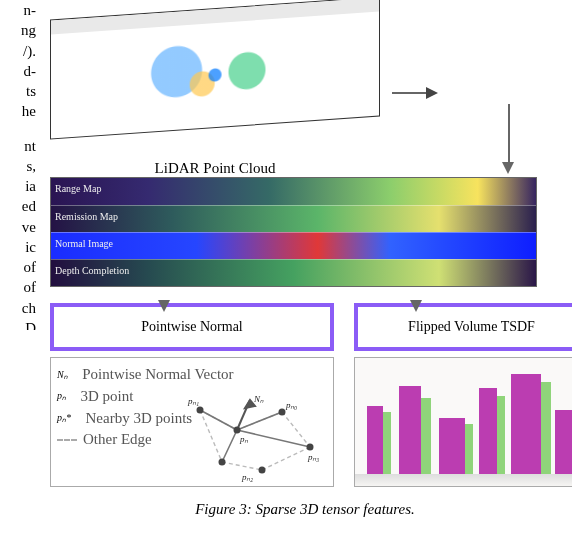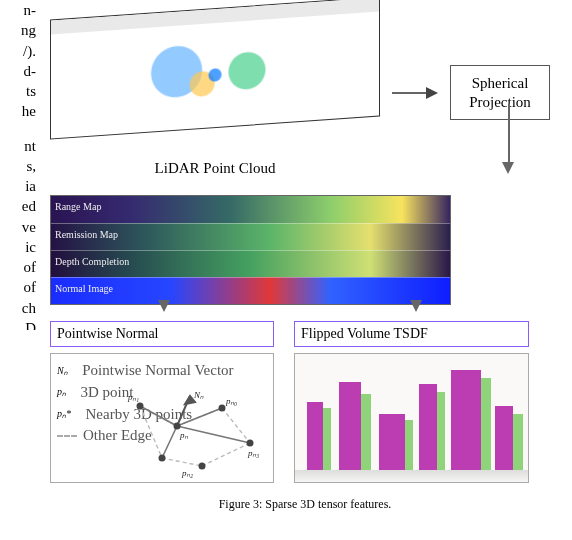--- a/index.html
+++ b/index.html
@@ -57,55 +57,55 @@
     text-align: center; line-height: 1.25; width: 100px;
   }
   .arrow-r {
     width: 0; height: 0;
     border-top: 6px solid transparent;
     border-bottom: 6px solid transparent;
     border-left: 12px solid #444;
   }
   .arrow-line-h { height: 2px; background: #666; flex: 1; }
 
-  .maps { margin-top: 18px; width: 401px; border: 1px solid #666; text-align: center; }
+  .maps { width: 487px; border: 1px solid #666; text-align: center; }
   .map {
     height: 27px; position: relative; overflow: hidden;
     font-size: 10px; color: #eee;
   }
   .map span {
     position: absolute; left: 4px; top: 5px;
     font-family: "Times New Roman", serif;
   }
   .map-range { background: linear-gradient(90deg, #2a1452 0%, #352a70 20%, #356a66 45%, #8cce6c 70%, #f7e35e 88%, #362460 100%); }
   .map-remis { background: linear-gradient(90deg, #241245 0%, #2e5b5c 25%, #5bb569 55%, #e5e06e 80%, #2a1f4e 100%); padding-left: 9px; }
   .map-depth { background: linear-gradient(90deg, #220e3f 0%, #264a50 20%, #45a160 50%, #cfe074 80%, #2a1648 100%); }
   .map-norm  { background: linear-gradient(90deg, #1a2cff 0%, #2646ff 30%, #e03838 55%, #3162ff 70%, #0e1eff 100%); }
   .map + .map { border-top: 1px solid rgba(255,255,255,.35); }
 
   .bottom-row { display: flex; gap: 20px; margin-top: 16px; }
-  .panel-title { border: 1px solid #8b5cf6; padding: 4px 6px; font-size: 14px; margin-bottom: 6px; }
-  .pw-box { width: 224px; border: 1px solid #aaa; padding: 6px; font-size: 10px; position: relative; height: 130px; }
+  .panel-title { border: 4px solid #8b5cf6; text-align: center; padding: 12px 6px; font-size: 14px; margin-bottom: 6px; }
+  .pw-box { width: 284px; border: 1px solid #aaa; padding: 6px; font-size: 10px; position: relative; height: 130px; }
   .legend { font-size: 10px; line-height: 1.45; }
   .legend-row { display: flex; align-items: center; gap: 6px; }
   .dot { width: 6px; height: 6px; background: #444; border-radius: 50%; display: inline-block; }
   .seg-solid { width: 20px; height: 0; border-top: 2px solid #888; display: inline-block; }
   .seg-dash  { width: 20px; height: 0; border-top: 2px dashed #aaa; display: inline-block; }
   .lg-it { font-style: italic; font-family: "Times New Roman", serif; }
   .lg-sm { color: #555; font-size: 15px; }
 
   .diagram { position: absolute; right: 6px; top: 34px; width: 145px; height: 90px; }
   .diagram svg { width: 100%; height: 100%; }
 
   .tsdf-box { width: 235px; border: 1px solid #aaa; height: 130px; position: relative; overflow: hidden; background: #faf9f8; }
   .tsdf-3d { position: absolute; inset: 0; }
   .bld { position: absolute; bottom: 10px; background: #bb3db1; }
   .bld.g { background: #8fd47a; }
 
-  .caption { text-align: center; font-size: 12px; margin-top: 14px; }
+  .caption { text-align: center; font-size: 15px; margin-top: 14px; font-style: italic; }
 
   .conn { position: absolute; background: #666; }
   .conn.v { width: 2px; }
   .arrow-d {
     position: absolute;
     width: 0; height: 0;
     border-left: 6px solid transparent;
     border-right: 6px solid transparent;
     border-top: 12px solid #666;
   }
@@ -140,41 +140,37 @@
     <div>
       <div class="pc-box">
         <div class="pc-scat"></div>
       </div>
       <div class="pc-label">LiDAR Point Cloud</div>
     </div>
     <div style="display:flex;align-items:center;width:46px;">
       <div class="arrow-line-h"></div>
         <div class="arrow-r"></div>
     </div>
-    <div class="sproj-box">
-      <span style="white-space:pre-line">Spherical
-Projection</span>
-    </div>
   </div>
 
   <div class="conn v" style="left:458px; top:96px; height:60px;"></div>
   <div class="arrow-d" style="left:452px; top:154px;"></div>
 
   <div class="maps">
     <div class="map map-range">
         <span>Range Map</span>
       </div>
     <div class="map map-remis">
         <span>Remission Map</span>
       </div>
+    <div class="map map-norm">
+        <span>Normal Image</span>
+      </div>
     <div class="map map-depth">
         <span>Depth Completion</span>
-      </div>
-    <div class="map map-norm">
-        <span>Normal Image</span>
       </div>
   </div>
 
   <div class="arrow-d" style="left:108px; top:292px;"></div>
   <div class="arrow-d" style="left:360px; top:292px;"></div>
 
   <div class="bottom-row">
 
     <div>
       <div class="panel-title">Pointwise Normal</div>

